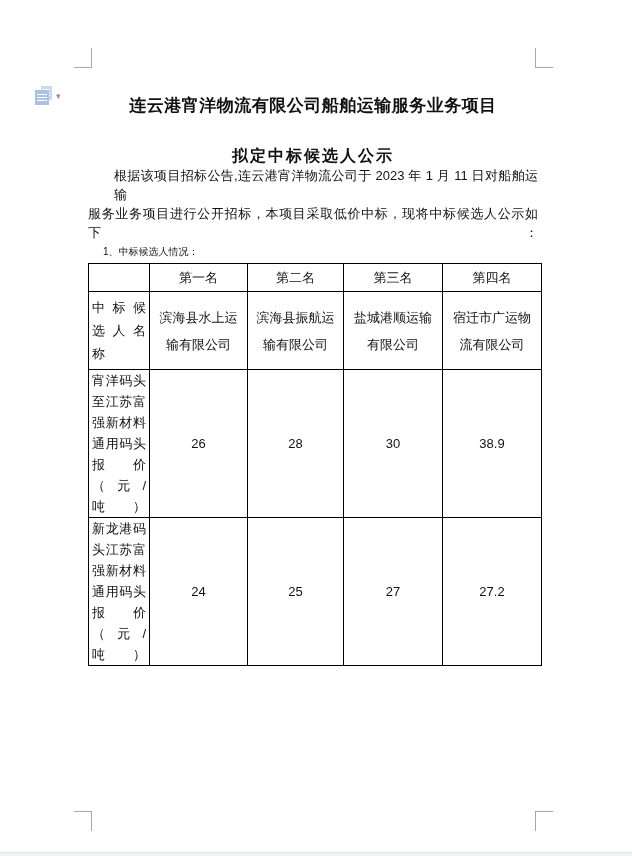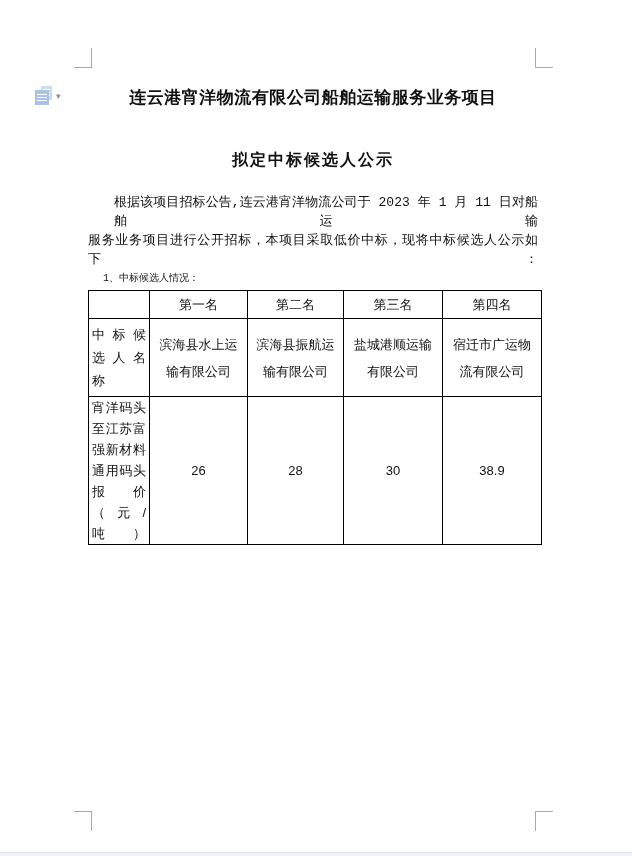--- a/index.html
+++ b/index.html
@@ -24,26 +24,26 @@
   .paste-btn { position: absolute; left: 34px; top: 86px; width: 32px; height: 22px; cursor: pointer; }
   .pi-back  { position: absolute; left: 7px; top: 0; width: 11px; height: 14px; background: #ccdaee; }
   .pi-back:before { content: ""; position: absolute; left: 2px; right: 2px; top: 3px; height: 7px;
     background: repeating-linear-gradient(#ffffff 0 1px, transparent 1px 3px); }
   .pi-front { position: absolute; left: 1px; top: 4px; width: 14px; height: 15px; background: #a9c2e3; }
   .pi-front:before { content: ""; position: absolute; left: 2px; right: 2px; top: 4px; height: 8px;
     background: repeating-linear-gradient(#ffffff 0 1px, transparent 1px 3px); }
   .pi-arrow { position: absolute; left: 22px; top: 4px; font-size: 9px; color: #8d8d8d; line-height: 12px; }
 
   
-  .content { position: absolute; left: 88px; top: 0; width: 450px; }
+  .content { position: absolute; left: 88px; top: 8px; width: 450px; }
 
   .doc-title    { margin-top: 87px; text-align: center; font-weight: bold; font-size: 17px; line-height: 21px; letter-spacing: 0.5px; }
-  .doc-subtitle { margin-top: 42px; text-align: center; font-weight: bold; font-size: 16px; line-height: 20px; letter-spacing: 2px; }
+  .doc-subtitle { margin-top: 30px; text-align: center; font-weight: bold; font-size: 16px; line-height: 20px; letter-spacing: 2px; }
 
-  .intro { margin-top: 23px; font-size: 13px; font-family: Liberation Mono, monospace; }
+  .intro { font-size: 13px; }
   .jline { text-align: justify; text-align-last: justify; line-height: 19px; }
   .indent-first { padding-left: 26px; }
   .item1 { line-height: 19px; padding-left: 15px; font-size: 10px; }
 
   table.bid-table { margin-top: 2px; width: 453px; border-collapse: collapse; table-layout: fixed; font-size: 13px; }
   .bid-table th, .bid-table td { border: 1px solid #000; font-weight: normal; vertical-align: middle; }
   .hdr-row { height: 28px; }
   .hdr-cell { text-align: center; }
   .name-row { height: 78px; }
   .price-row-1 { height: 133px; }
@@ -118,19 +118,31 @@
 至江苏富
 强新材料
 通用码头
 报价（元/
 吨）</th>
         <td class="num-cell">26</td>
         <td class="num-cell">28</td>
         <td class="num-cell">30</td>
         <td class="num-cell">38.9</td>
       </tr>
+      <tr class="price-row-2">
+        <th class="row-label">新龙港码
+头江苏富
+强新材料
+通用码头
+报价（元/
+吨）</th>
+        <td class="num-cell">24</td>
+        <td class="num-cell">25</td>
+        <td class="num-cell">27</td>
+        <td class="num-cell">27.2</td>
+      </tr>
     </tbody>
       </table>
 
   </div>
 
   <div class="bottom-strip"></div>
 </div>
 
 </body></html>

